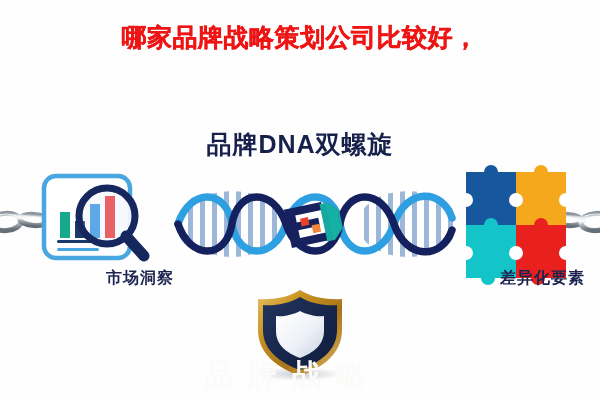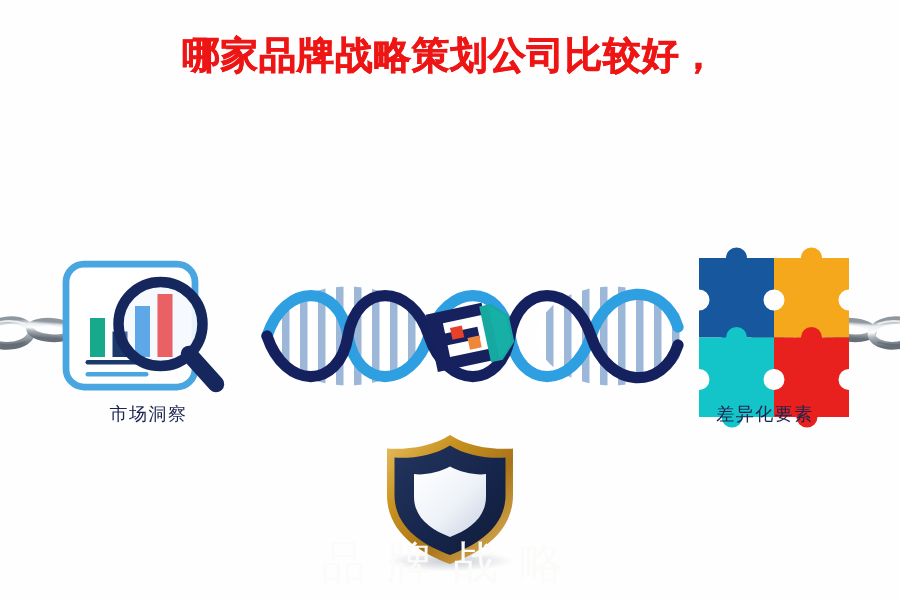--- a/index.html
+++ b/index.html
@@ -22,46 +22,47 @@
 
   
   .subtitle{
     position:absolute;left:0;top:128px;width:600px;text-align:center;
     color:#16204a;font-weight:bold;font-size:25px;letter-spacing:1px;
     white-space:nowrap;
   }
 
   
   .caption{
-    position:absolute;color:#1b2450;font-weight:normal;font-size:12px;
-    text-align:center;white-space:nowrap;letter-spacing:1px;
+    position:absolute;color:#1b2450;font-weight:bold;font-size:16px;
+    text-align:right;white-space:nowrap;letter-spacing:1px;
   }
   #cap-left{left:24px;top:268px;width:150px;}
   #cap-right{left:435px;top:268px;width:150px;}
 
   
   .layer{position:absolute;left:0;top:0;width:600px;height:400px;}
   .layer.nohit{pointer-events:none;}
 
   
   .watermark{
-    position:absolute;left:10px;bottom:4px;width:584px;text-align:center;
-    color:#fbfbfa;font-size:30px;font-weight:normal;letter-spacing:14px;
+    position:absolute;left:0;bottom:4px;width:584px;text-align:center;
+    color:#fbfbfa;font-size:30px;font-weight:bold;letter-spacing:14px;
     user-select:none;
   }
 </style>
 </head>
 <body>
 
 <div id="stage">
 
   <div class="headline">
     <span class="ln">哪家品牌战略策划公司比较好，</span>
   </div>
 
+  <div class="subtitle">品牌DNA双螺旋</div>
 
   <svg class="layer nohit" viewBox="0 0 600 400">
     <defs>
       <linearGradient id="linkGrad" x1="0" y1="0" x2="0" y2="1">
         <stop offset="0%" stop-color="#8f979f"></stop>
         <stop offset="18%" stop-color="#e9ecee"></stop>
         <stop offset="42%" stop-color="#fdfdfd"></stop>
         <stop offset="62%" stop-color="#aab1b8"></stop>
         <stop offset="100%" stop-color="#666e77"></stop>
       </linearGradient>

